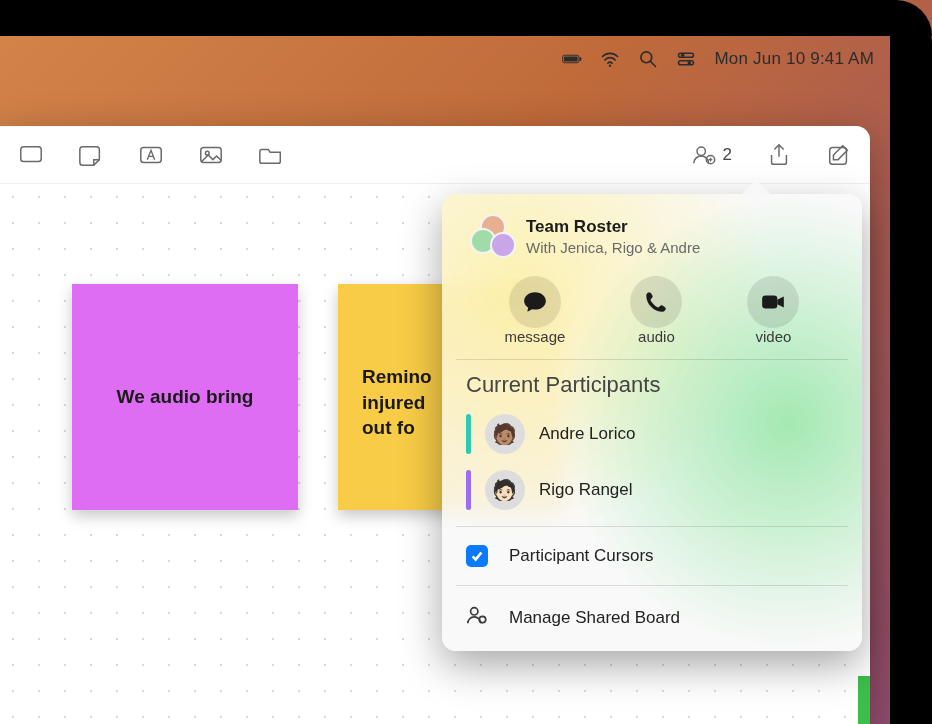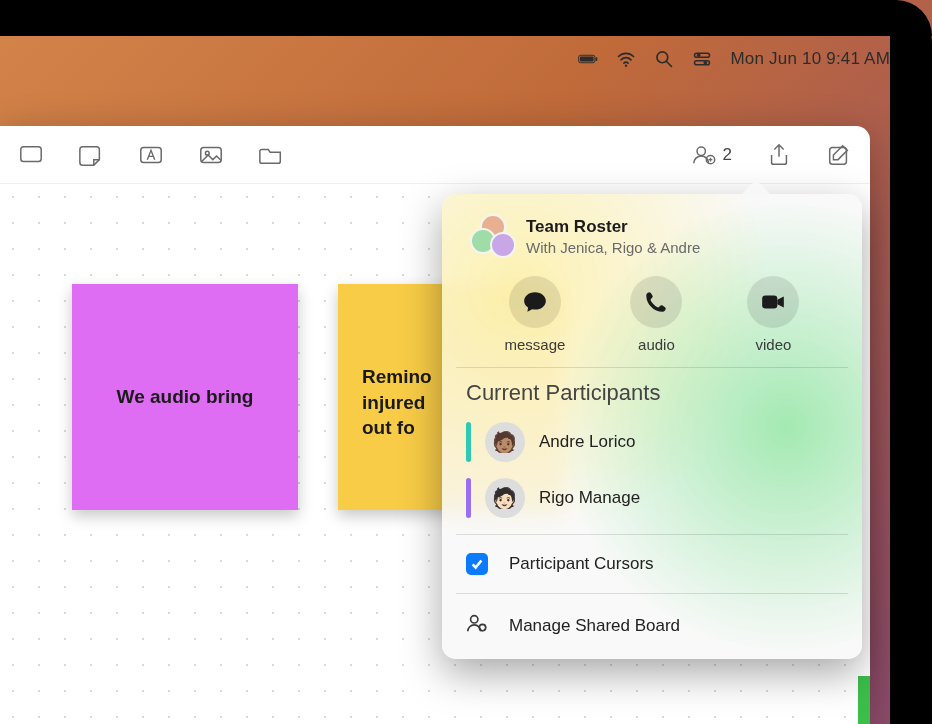--- a/index.html
+++ b/index.html
@@ -20,21 +20,21 @@
   .device-top {
     position: absolute; top: 0; left: 0; right: 0; height: 36px;
     background: #000;
     border-top-right-radius: 60px;
   }
 
   
   .menubar {
     position: absolute; top: 36px; left: 0; right: 42px; height: 46px;
     display: flex; align-items: center; justify-content: flex-end;
-    gap: 18px; padding-right: 0;
+    gap: 18px; padding-right: 16px;
     color: #2c2c2c;
   }
   .menubar .icon { width: 20px; height: 20px; display:flex; align-items:center; justify-content:center; }
   .menubar .datetime { font-size: 17px; font-weight: 500; letter-spacing: 0.2px; }
 
   
   .app-window {
     position: absolute;
     top: 126px; left: 0; right: 62px; bottom: 0;
     background: #fff;
@@ -103,21 +103,21 @@
   .pop-header { display:flex; gap:12px; padding: 6px 28px 12px; align-items:center; }
   .avatar-cluster { position:relative; width:44px; height:44px; flex-shrink:0; }
   .avatar-cluster .av { position:absolute; width:26px; height:26px; border-radius:50%; border:2px solid #f4f4f2; }
   .avatar-cluster .a1 { background:#e8b090; top:0; left:10px; }
   .avatar-cluster .a2 { background:#9fdca8; top:14px; left:0; }
   .avatar-cluster .a3 { background:#c8a6e8; top:18px; left:20px; }
   .pop-title { font-size:17px; font-weight:700; color:#1b1b1b; }
   .pop-sub   { font-size:15px; color:#6a6a6a; margin-top:2px; }
 
   .pop-actions { display:flex; justify-content:space-around; padding: 6px 16px 14px; border-bottom:1px solid rgba(0,0,0,0.12); margin:0 14px; }
-  .pa { display:flex; flex-direction:column; align-items:center; gap:8px; cursor:pointer; }
+  .pa { display:flex; flex-direction:column; align-items:center; gap:0; cursor:pointer; }
   .pa .circ { width:52px; height:52px; border-radius:50%; background:rgba(0,0,0,0.10); display:flex; align-items:center; justify-content:center; }
   .pa .circ svg { width:26px; height:26px; fill:#1b1b1b; }
   .pa .lbl { font-size:15px; color:#3a3a3a; }
 
   .pop-section-title { font-size:22px; color:#444; padding:12px 24px 8px; }
   .participant { display:flex; align-items:center; gap:14px; padding:8px 24px; cursor:pointer; }
   .participant .bar { width:5px; height:40px; border-radius:3px; }
   .participant .pav { width:40px; height:40px; border-radius:50%; background:#ddd; display:flex; align-items:center; justify-content:center; font-size:20px; }
   .participant .pname { font-size:17px; color:#222; }
 
@@ -282,21 +282,21 @@
   <div class="pop-section-title">Current Participants</div>
 
   <div class="participant">
     <div class="bar" style="background:#2fc9b1"></div>
     <div class="pav">🧑🏽</div>
     <div class="pname">Andre Lorico</div>
   </div>
   <div class="participant">
     <div class="bar" style="background:#9a6ef0"></div>
     <div class="pav">🧑🏻</div>
-    <div class="pname">Rigo Manage</div>
+    <div class="pname">Rigo Rangel</div>
   </div>
 
   <div class="pop-divider"></div>
 
   <div class="pop-row">
     <div class="chk">
       <svg viewBox="0 0 16 16">
           <path d="M3 8.5 L6.5 12 L13 4"></path>
         </svg>
     </div>

